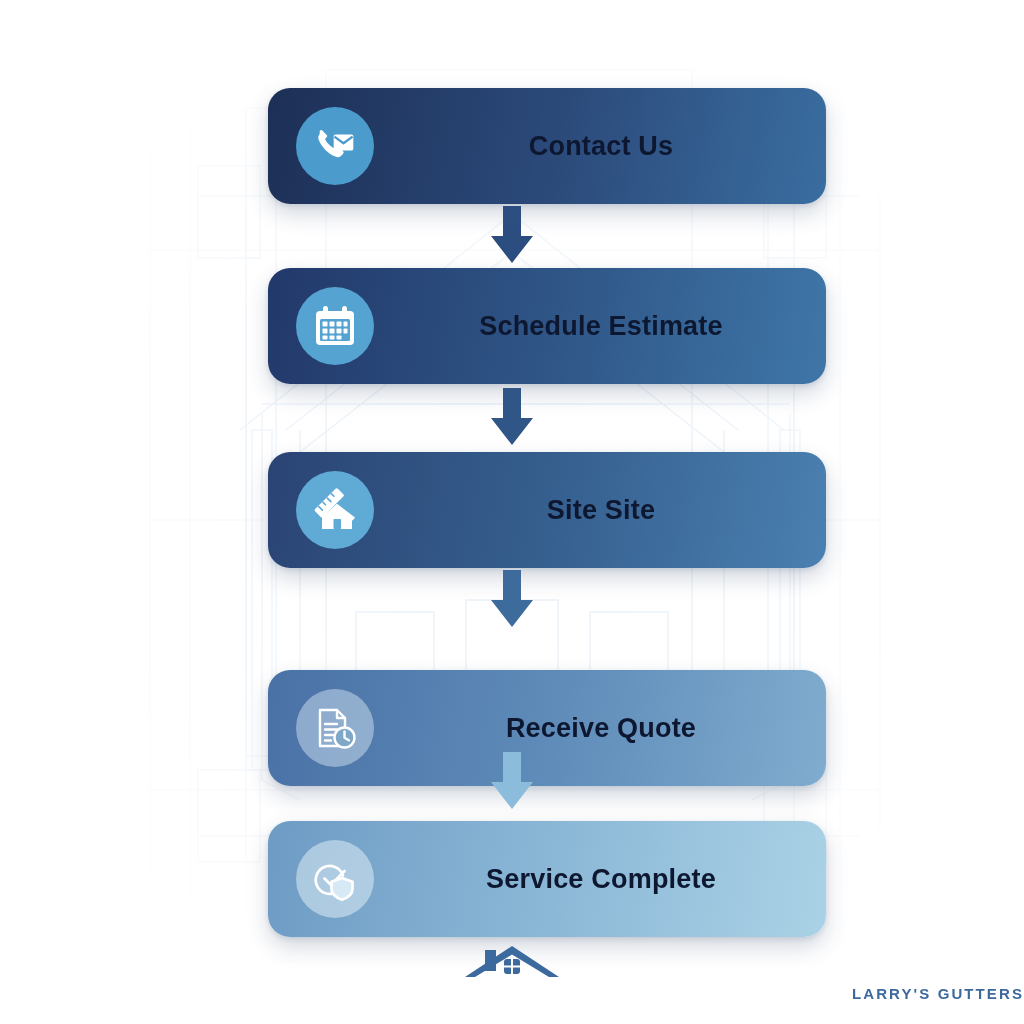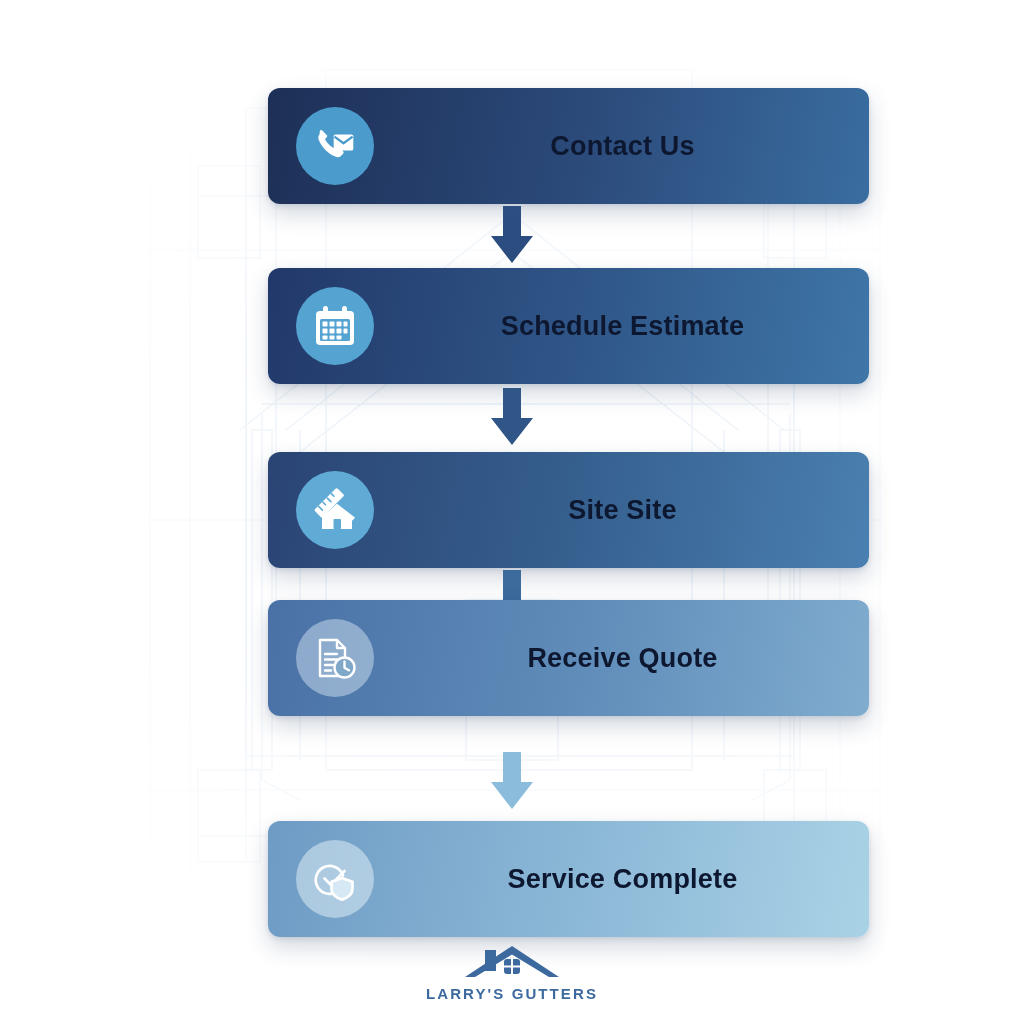--- a/index.html
+++ b/index.html
@@ -48,26 +48,25 @@
     left: 0; top: 0;
     width: 1024px;
     height: 1024px;
   }
 
   .step-card {
     position: absolute;
     left: 268px;
     width: 558px;
     height: 116px;
-    border-radius: 12px;
+    border-radius: 22px;
     display: flex;
     align-items: center;
     box-shadow: 0 10px 22px rgba(30, 55, 95, 0.20),
                 0 2px 5px rgba(30, 55, 95, 0.12);
-    padding-left: 43px;
   }
 
   .icon-badge {
     position: absolute;
     left: 28px;
     top: 50%;
     transform: translateY(-50%);
     width: 78px;
     height: 78px;
     border-radius: 50%;
@@ -95,21 +94,21 @@
     width: 56px;
   }
   .arrow svg { display: block; }
 
   
   #logo {
     position: absolute;
     left: 0;
     top: 944px;
     width: 1024px;
-    text-align: center;
+    text-align: right;
   }
   #logo svg { display: block; margin: 0 auto; }
   #logo-text {
     margin-top: 1px;
     font-size: 15px;
     font-weight: bold;
     letter-spacing: 2.1px;
     color: #3d6a9e;
   }
 </style>
@@ -248,21 +247,21 @@
       </div>
       <div class="step-label">Site Site</div>
     </div>
 
     <div class="arrow" style="top:570px;">
       <svg width="56" height="58" viewBox="0 0 56 58">
         <path d="M19 0 h18 v30 h12 L28 57 L7 30 h12 z" fill="#3c6b9c"></path>
       </svg>
     </div>
 
-    <div class="step-card" style="top:600px; background:linear-gradient(100deg,#4a71a6 0%,#5f8cb9 52%,#80accf 100%);">
+    <div class="step-card" style="top:670px; background:linear-gradient(100deg,#4a71a6 0%,#5f8cb9 52%,#80accf 100%);">
       <div class="icon-badge" style="background:rgba(222,238,248,0.45);">
         <svg width="48" height="48" viewBox="0 0 48 48" fill="none" stroke="#ffffff" stroke-width="2.4" stroke-linecap="round" stroke-linejoin="round">
           <path d="M9 6 h17 l8 8 v28 H9 z"></path>
           <path d="M26 6 v8 h8"></path>
           <path d="M14 20 h12 M14 25.5 h12 M14 31 h8 M14 36.5 h6"></path>
           <circle cx="33.5" cy="33.5" r="10" fill="#7fa7c8" stroke="#ffffff"></circle>
           <path d="M33.5 27.5 v6.2 l4.4 2.6"></path>
         </svg>
       </div>
       <div class="step-label">Receive Quote</div>

